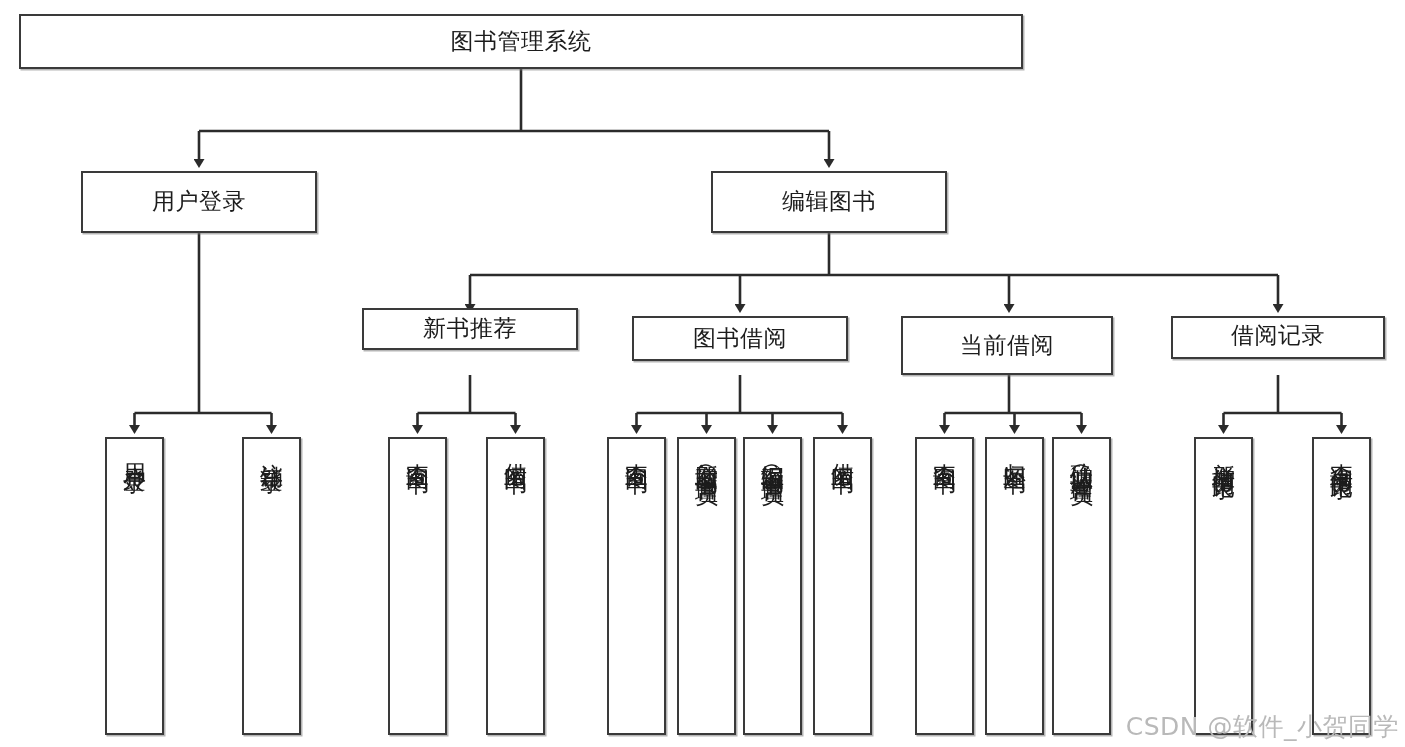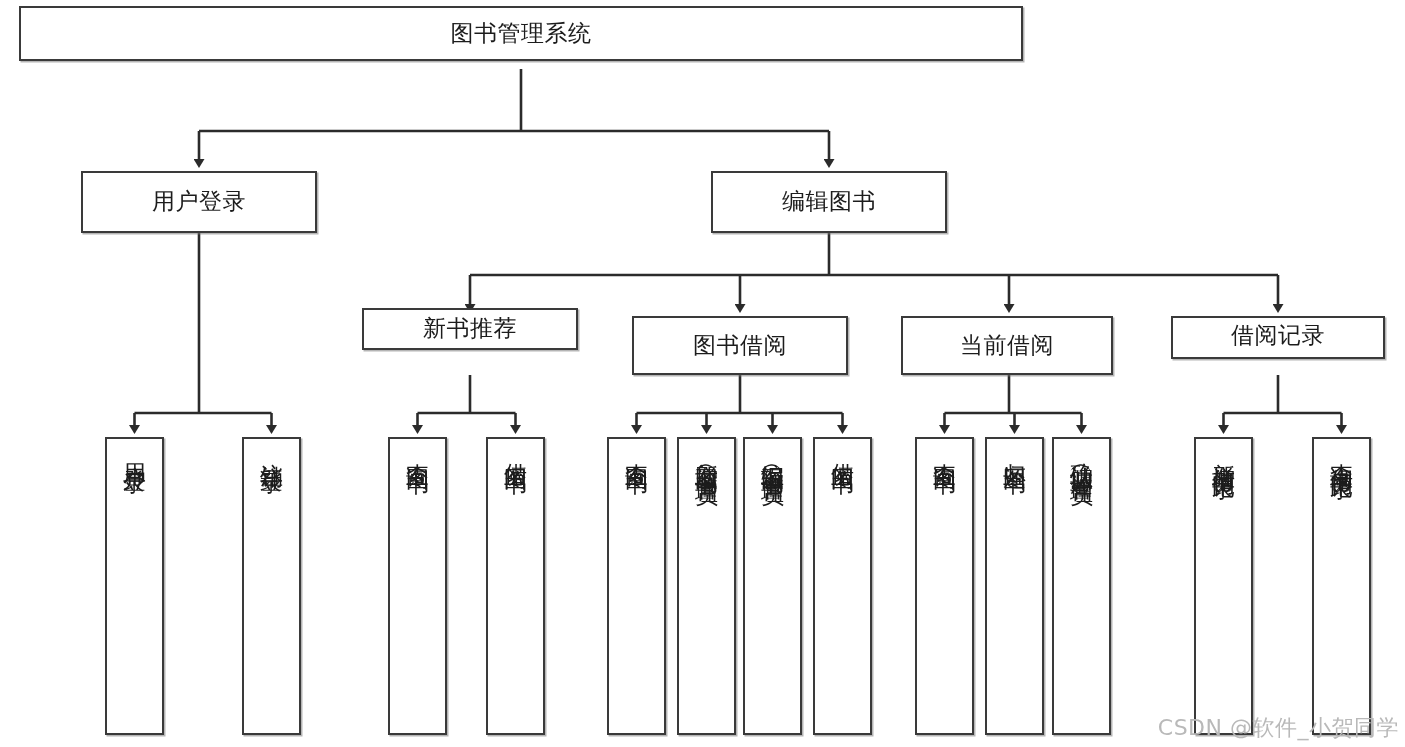--- a/index.html
+++ b/index.html
@@ -48,21 +48,21 @@
   }
   .node.vertical {
     align-items: flex-start;
     justify-content: center;
     padding-top: 6px;
   }
   .watermark {
     position: absolute;
     right: 6px;
     bottom: 4px;
-    font-size: 22px;
+    font-size: 25px;
     color: #b9b9b9;
     letter-spacing: 0.5px;
     white-space: nowrap;
     font-family: "DejaVu Sans", "Liberation Sans", sans-serif;
   }
 </style>
 </head>
 <body>
 
 <div id="canvas">
@@ -104,33 +104,33 @@
         <path d="M1014.5,413 L1014.5,426" marker-end="url(#arrow)"></path>
         <path d="M1081.5,413 L1081.5,426" marker-end="url(#arrow)"></path>
         <path d="M1278,375 L1278,413"></path>
         <path d="M1223.5,413 L1341.5,413"></path>
         <path d="M1223.5,413 L1223.5,426" marker-end="url(#arrow)"></path>
         <path d="M1341.5,413 L1341.5,426" marker-end="url(#arrow)"></path>
       </g>
   </svg>
 
   <div id="nodes-layer">
-      <div class="node" style="left: 19px; top: 6px; width: 1004px; height: 55px;">
+      <div class="node" style="left: 19px; top: 14px; width: 1004px; height: 55px;">
         <span class="node-label">图书管理系统</span>
       </div>
       <div class="node" style="left: 81px; top: 171px; width: 236px; height: 62px;">
         <span class="node-label">用户登录</span>
       </div>
       <div class="node" style="left: 711px; top: 171px; width: 236px; height: 62px;">
         <span class="node-label">编辑图书</span>
       </div>
       <div class="node" style="left: 362px; top: 308px; width: 216px; height: 42px;">
         <span class="node-label">新书推荐</span>
       </div>
-      <div class="node" style="left: 632px; top: 316px; width: 216px; height: 59px;">
+      <div class="node" style="left: 632px; top: 316px; width: 216px; height: 45px;">
         <span class="node-label">图书借阅</span>
       </div>
       <div class="node" style="left: 901px; top: 316px; width: 212px; height: 59px;">
         <span class="node-label">当前借阅</span>
       </div>
       <div class="node" style="left: 1171px; top: 316px; width: 214px; height: 43px; font-family: Liberation Mono, monospace;">
         <span class="node-label">借阅记录</span>
       </div>
       <div class="node vertical" style="left: 105px; top: 437px; width: 59px; height: 298px;">
         <span class="node-label">用户登录</span>

